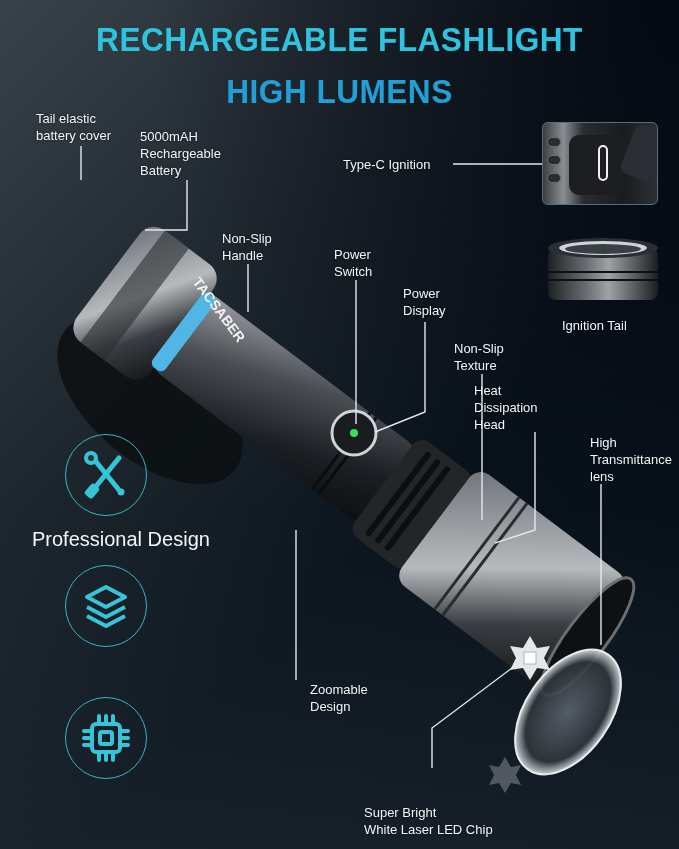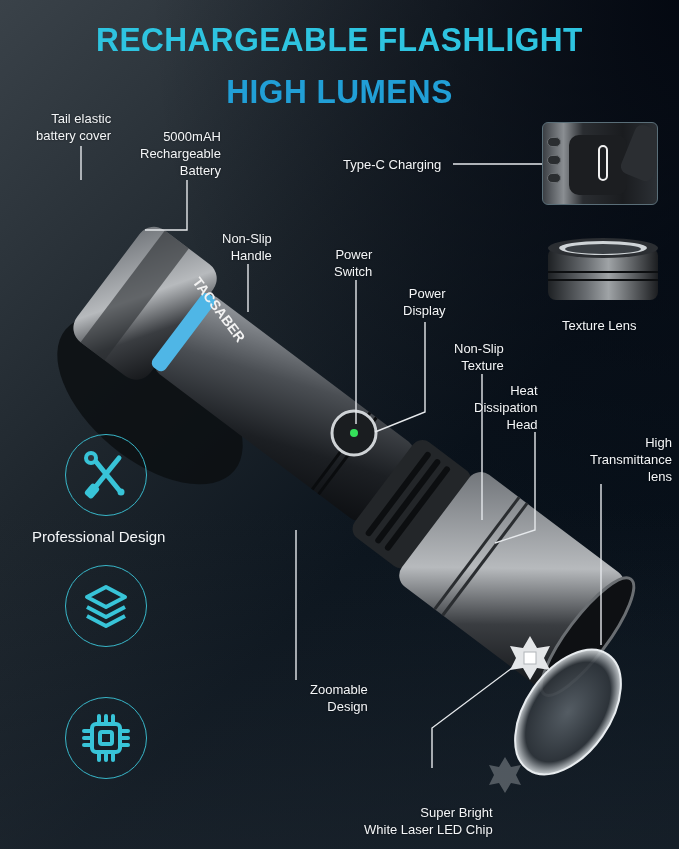--- a/index.html
+++ b/index.html
@@ -25,42 +25,42 @@
   .title {
     position: absolute; left: 0; width: 679px; text-align: center;
     font-weight: 700; letter-spacing: 0.5px;
     font-family: "Liberation Sans", sans-serif;
   }
   .title-1 { top: 20px; font-size: 34px; color: #2ec4e0; transform: scaleX(0.93); }
   .title-2 { top: 72px; font-size: 34px; color: #219fd6; transform: scaleX(0.93); }
 
   
   .label {
-    position: absolute; font-size: 13px; line-height: 17px; text-align: right;
+    position: absolute; font-size: 13px; line-height: 17px; text-align: left;
     color: #f4f6f8; font-weight: 400; white-space: nowrap;
     text-shadow: 0 0 2px rgba(0,0,0,0.6);
   }
 
   
   .flashlight {
     position: absolute; left: 0; top: 0; width: 679px; height: 849px;
     pointer-events: none;
   }
 
   
   .feature {
     position: absolute; left: 16px; width: 180px; text-align: center;
   }
   .feature .ring {
     width: 82px; height: 82px; border-radius: 50%;
     border: 1.5px solid #38b6c8; margin: 0 auto;
     display: flex; align-items: center; justify-content: center;
   }
   .feature .flabel {
-    margin-top: 12px; font-size: 15px; color: #f4f6f8; text-align: left;
+    margin-top: 12px; font-size: 20px; color: #f4f6f8; text-align: left;
     padding-left: 16px; white-space: nowrap;
   }
 
   
   .inset-typec {
     position: absolute; left: 542px; top: 122px; width: 116px; height: 83px;
     border: 1.5px solid #5a6e78; border-radius: 6px;
     background: linear-gradient(90deg, #3b3f44 0%, #8a8e92 18%, #2a2d31 35%, #1a1c1f 70%, #2c3035 100%);
     overflow: hidden;
   }
@@ -227,24 +227,24 @@
   <span style="white-space:pre-line;">Heat
 Dissipation
 Head</span>
 </div>
 <div class="label" style="left:557px;top:434px;margin-left:33px;">
   <span style="white-space:pre-line;">High
 Transmittance
 lens</span>
 </div>
 <div class="label" style="left:343px;top:156px;">
-  <span>Type-C Charging</span>
+  <span>Type-C Ignition</span>
 </div>
 <div class="label" style="left:562px;top:317px;">
-  <span>Texture Lens</span>
+  <span>Ignition Tail</span>
 </div>
 <div class="label" style="left:264px;top:681px;margin-left:46px;">
   <span style="white-space:pre-line;">Zoomable
 Design</span>
 </div>
 <div class="label" style="left:364px;top:804px;">
   <span style="white-space:pre-line;">Super Bright
 White Laser LED Chip</span>
 </div>
 

